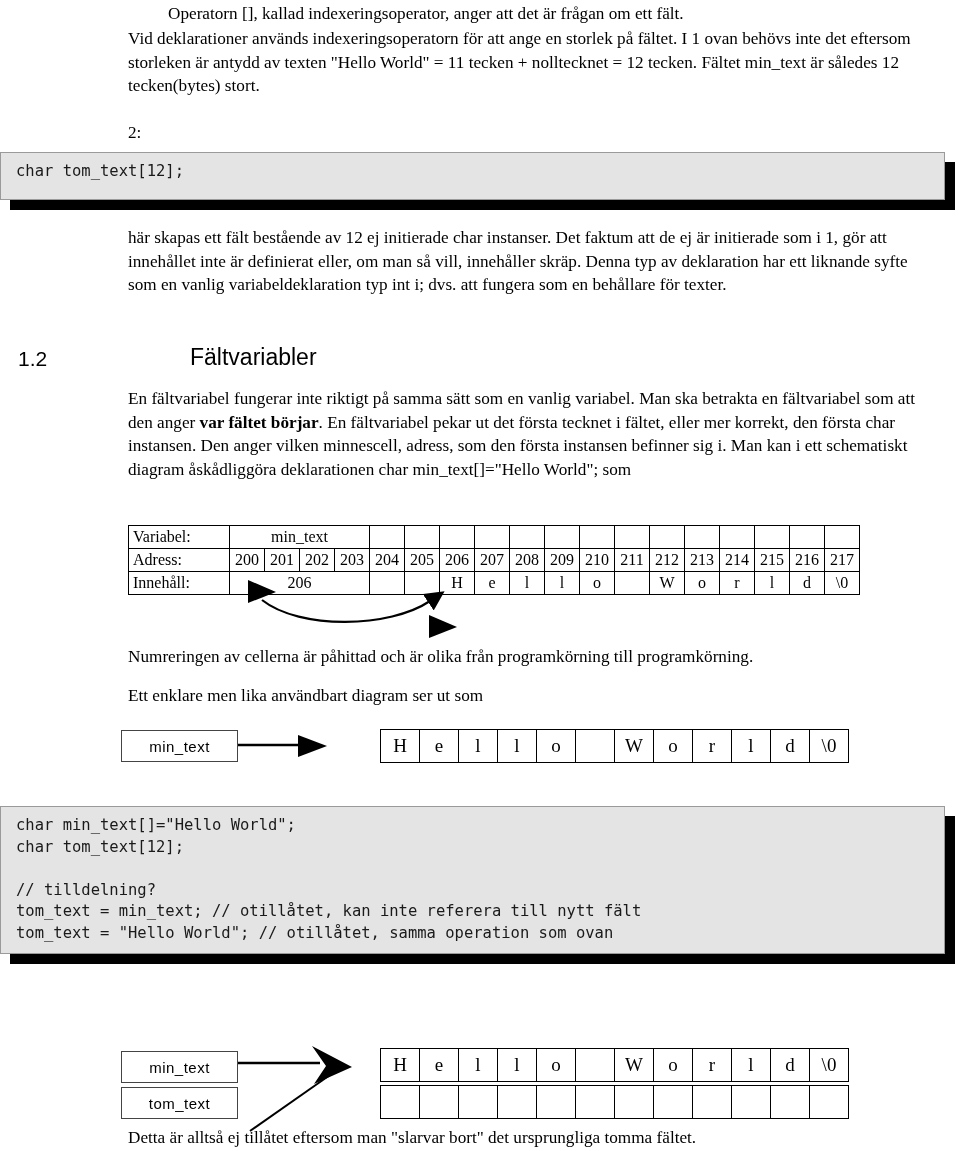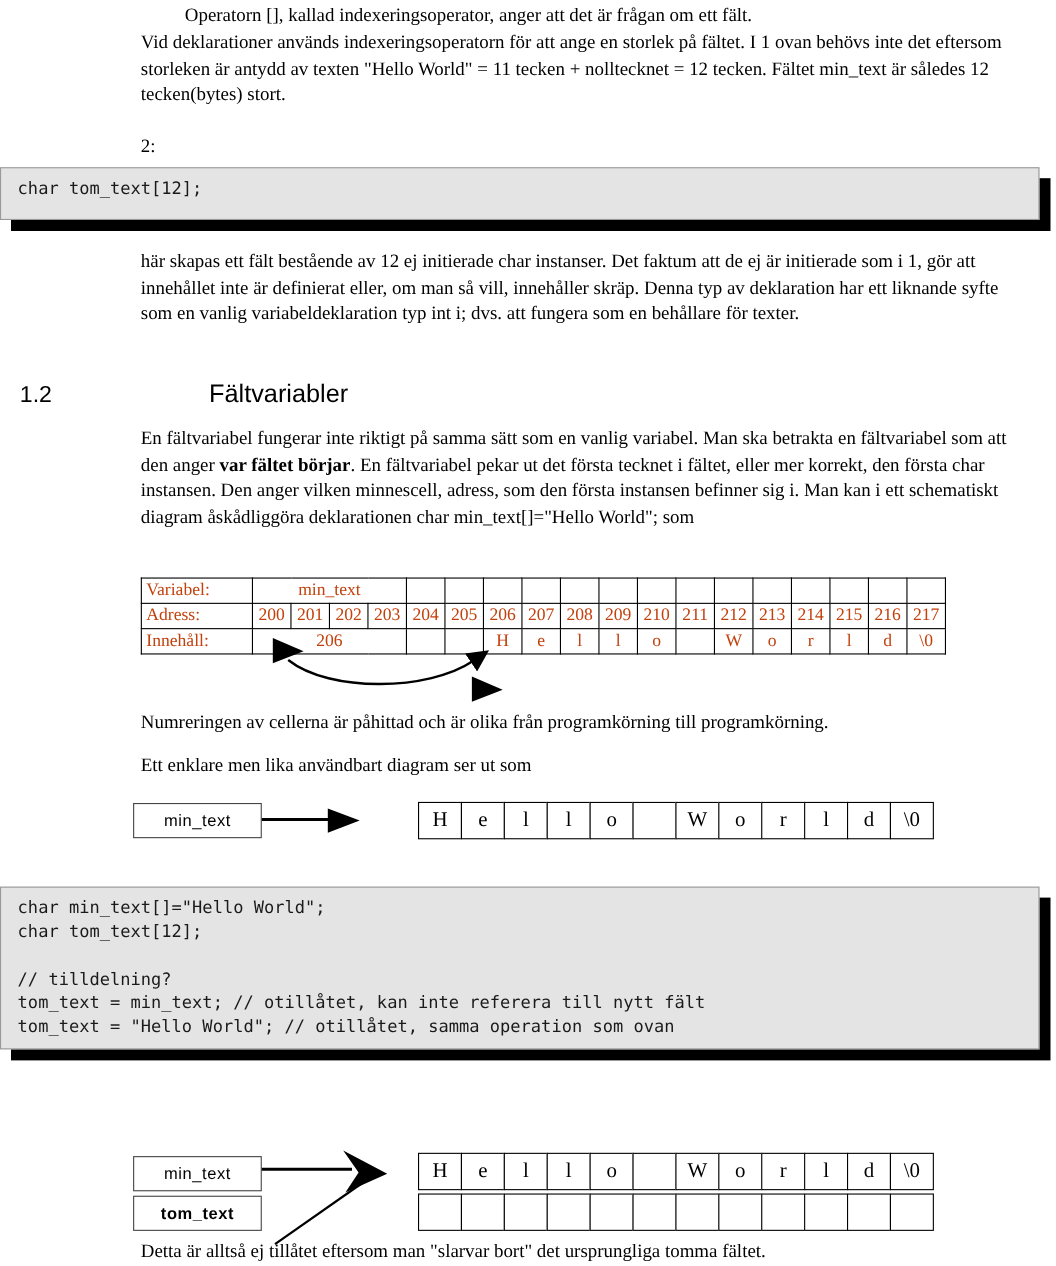--- a/index.html
+++ b/index.html
@@ -73,21 +73,21 @@
     padding: 9px 0 0 16px;
     white-space: pre;
   }
 
   
   .memtable {
     position: absolute;
     border-collapse: collapse;
     font-family: "Liberation Serif", serif;
     font-size: 16px;
-    color: #c2410c;
+    color: #000000;
     padding-left: 44px;
   }
   .memtable td {
     border: 1px solid #000;
     height: 22px;
     text-align: center;
     padding: 0;
     line-height: 22px;
   }
   .memtable td.rowlabel {
@@ -255,21 +255,21 @@
     <div class="codetext">char min_text[]="Hello World";
 char tom_text[12];
 
 // tilldelning?
 tom_text = min_text; // otillåtet, kan inte referera till nytt fält
 tom_text = "Hello World"; // otillåtet, samma operation som ovan</div>
   </div>
 
 
   <div class="varbox" style="left:121px; top:1051px; width:117px; height:32px;">min_text</div>
-  <div class="varbox" style="left:121px; top:1087px; width:117px; height:32px;font-weight:bold;">tom_text</div>
+  <div class="varbox" style="left:121px; top:1087px; width:117px; height:32px;">tom_text</div>
 
   <div class="cellstrip" style="left:380px; top:1048px;">
     <div class="cell">H</div>
     <div class="cell">e</div>
     <div class="cell">l</div>
     <div class="cell">l</div>
     <div class="cell">o</div>
     <div class="cell"></div>
     <div class="cell">W</div>
     <div class="cell">o</div>

